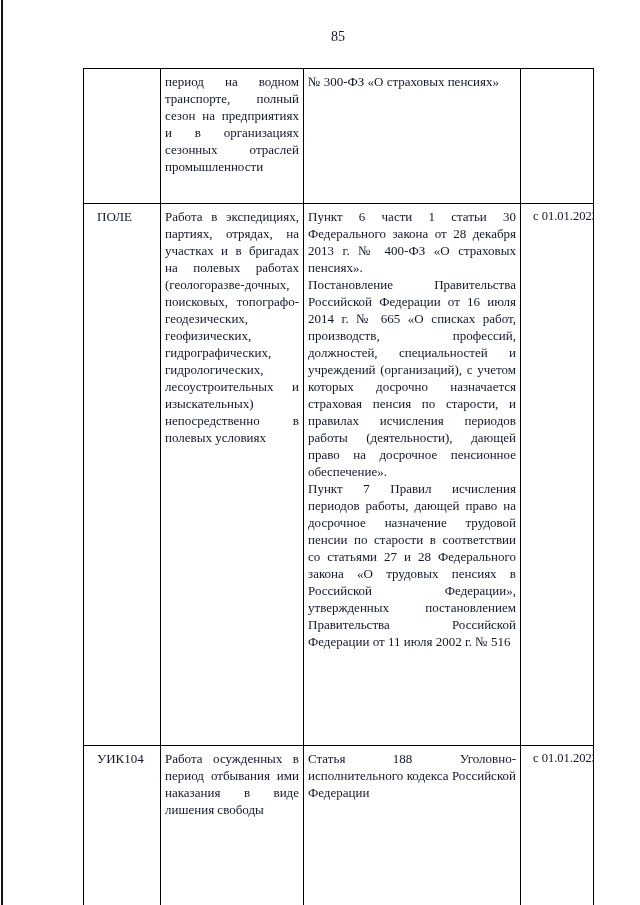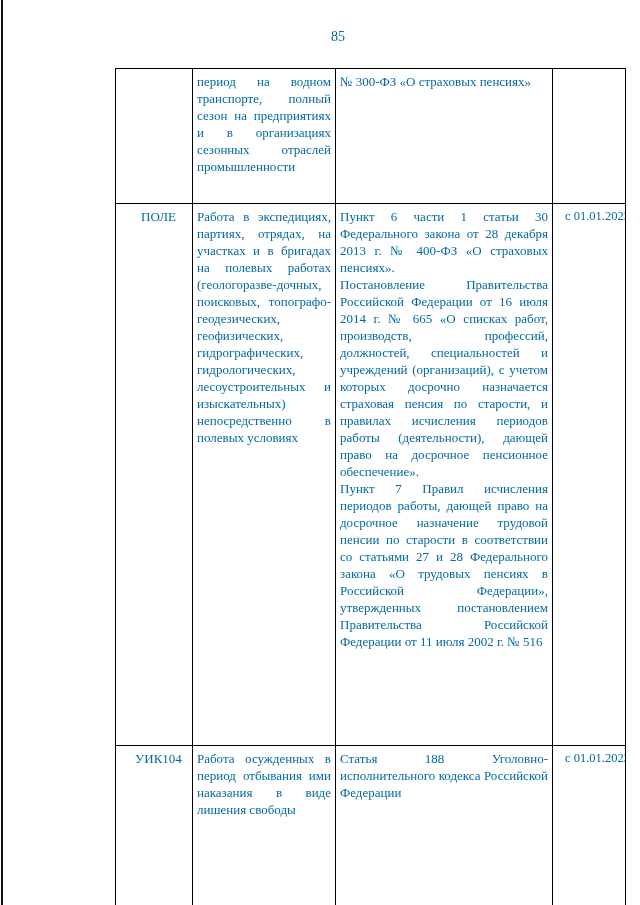--- a/index.html
+++ b/index.html
@@ -3,21 +3,21 @@
 <meta charset="utf-8">
 <style>
   html, body { margin: 0; padding: 0; background: #e8e8e8; }
   .page {
     position: relative;
     width: 640px;
     height: 905px;
     background: #ffffff;
     overflow: hidden;
     font-family: "Liberation Serif", "DejaVu Serif", serif;
-    color: #0369a1;
+    color: #0f172a;
     text-decoration: underline;
   }
   .edge-line {
     position: absolute;
     left: 1px;
     top: 0;
     width: 2px;
     height: 905px;
     background: #111;
   }
@@ -30,40 +30,38 @@
     font-size: 14px;
     line-height: 18px;
   }
   .table-wrap {
     position: absolute;
     left: 83px;
     top: 68px;
     width: 511px;
     height: 837px;
     overflow: hidden;
-    margin-left: 32px;
   }
   table.doc-table {
     width: 510px;
     height: 839px;
     border-collapse: collapse;
     table-layout: fixed;
   }
   col.c1 { width: 77px; }
   col.c2 { width: 143px; }
   col.c3 { width: 217px; }
   col.c4 { width: 73px; }
   td {
     border: 1px solid #000;
     vertical-align: top;
     font-size: 13px;
     line-height: 17px;
     padding: 4px 4px 3px 4px;
     overflow: hidden;
-    text-align: center;
   }
   tr.r1 { height: 135px; }
   tr.r2 { height: 542px; }
   tr.r3 td { border-bottom: none; }
   td.code { padding-left: 13px; }
   td.desc { text-align: justify; }
   td.basis { text-align: justify; }
   td.basis p { margin: 0; }
   td.date { padding-left: 12px; padding-right: 2px; white-space: nowrap; font-size: 12.5px; }
 </style>

